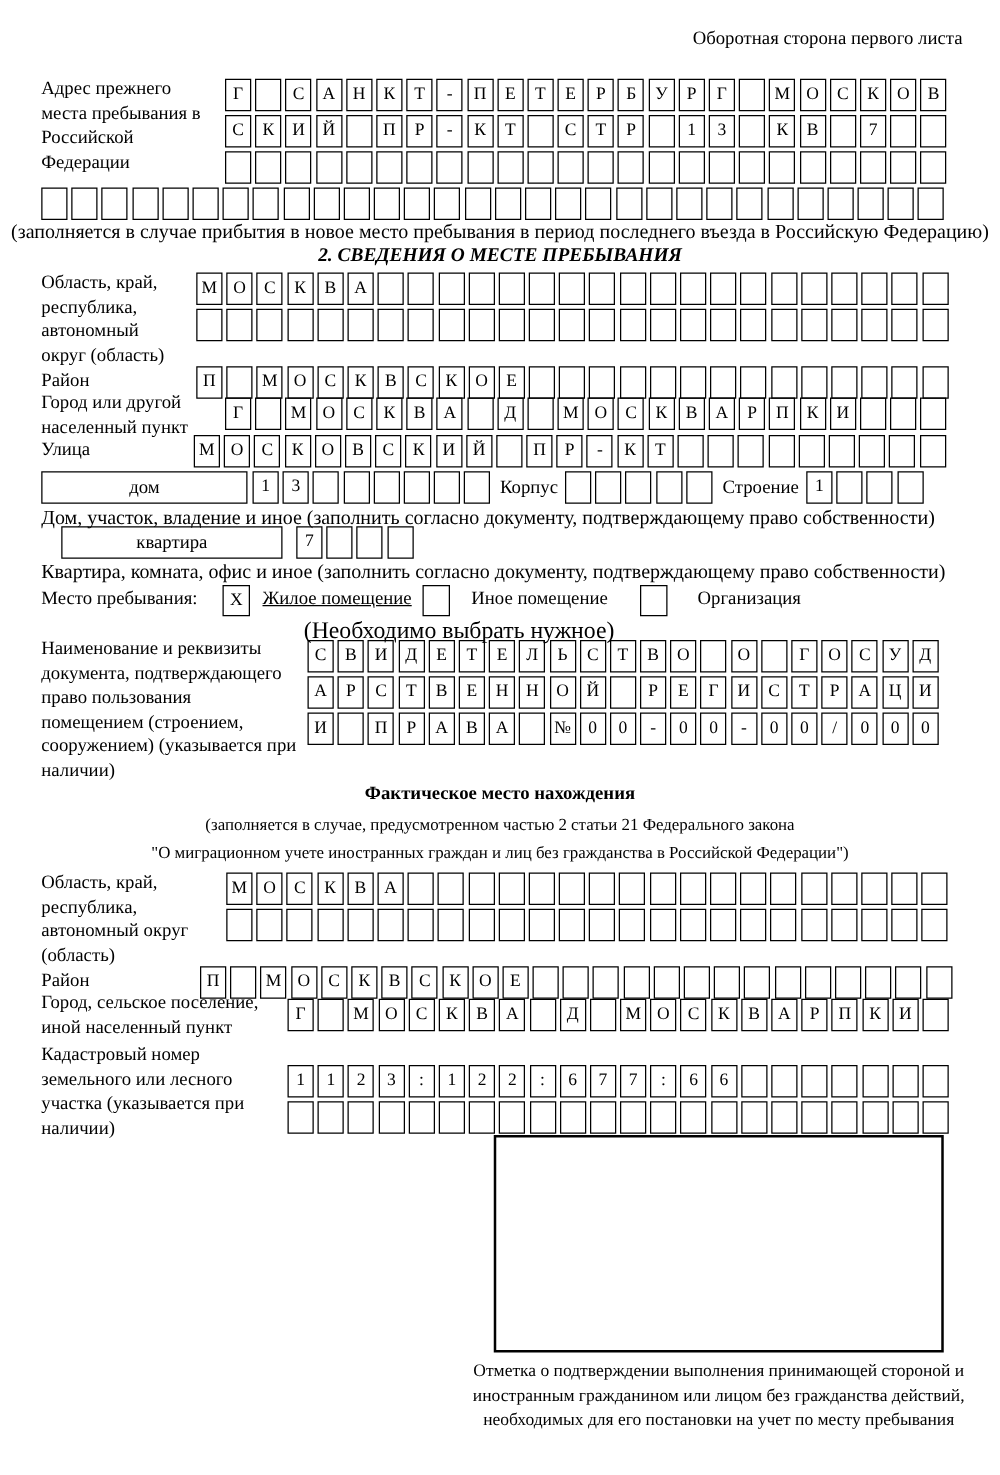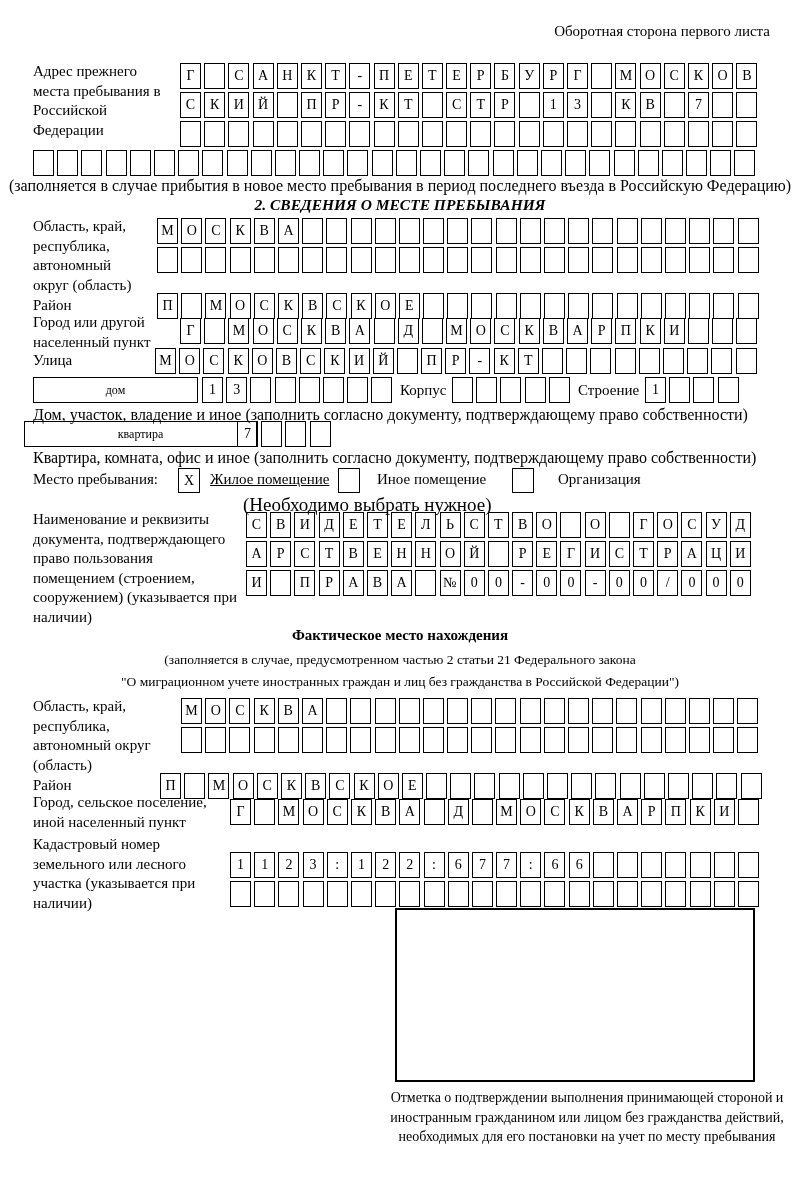--- a/index.html
+++ b/index.html
@@ -7,21 +7,21 @@
         font-family:"Liberation Serif", serif;color:#000;}
   .lbl{position:absolute;font-size:15px;line-height:19.5px;}
   .row{position:absolute;display:flex;gap:3.2px;}
   .cell{box-sizing:border-box;flex:none;width:21px;height:26px;border:1.8px solid #000;
         display:flex;align-items:center;justify-content:center;font-size:14px;}
   .cb .cell{width:22px;height:25px;}
   .note{position:absolute;font-size:16px;}
   .center{left:0;right:0;text-align:center;}
   .title{position:absolute;font-weight:bold;font-size:15.5px;}
   .rect{position:absolute;box-sizing:border-box;height:26px;border:1.8px solid #000;
-        display:flex;align-items:center;justify-content:center;font-size:12px;}
+        display:flex;align-items:center;justify-content:center;font-size:15px;}
   .stamp{position:absolute;box-sizing:border-box;border:2px solid #000;background:#fff;}
 </style>
 </head>
 <body>
 
 <div class="page">
 
   <div class="lbl" style="top:22px;right:30px;">Оборотная сторона первого листа</div>
 
   <div class="lbl" style="top:62px;left:33px;width:130px;">Адрес прежнего места пребывания в Российской Федерации</div>
@@ -302,21 +302,21 @@
     </div>
   <div class="lbl" style="top:381px;left:578px;">Строение</div>
   <div class="row" style="top:377px;left:645px;">
       <span class="cell">1</span>
       <span class="cell"></span>
       <span class="cell"></span>
       <span class="cell"></span>
     </div>
   <div class="note" style="top:406px;left:33px;">Дом, участок, владение и иное (заполнить согласно документу, подтверждающему право собственности)</div>
 
-  <div class="rect" style="top:421px;left:24px;width:233px;">квартира</div>
+  <div class="rect" style="top:421px;left:49px;width:177px;">квартира</div>
   <div class="row" style="top:421px;left:237px;">
       <span class="cell">7</span>
       <span class="cell"></span>
       <span class="cell"></span>
       <span class="cell"></span>
     </div>
   <div class="note" style="top:449px;left:33px;">Квартира, комната, офис и иное (заполнить согласно документу, подтверждающему право собственности)</div>
 
   <div class="lbl" style="top:470px;left:33px;">Место пребывания:</div>
   <div class="row cb" style="top:468px;left:178px;">
@@ -561,15 +561,15 @@
       <span class="cell"></span>
       <span class="cell"></span>
       <span class="cell"></span>
       <span class="cell"></span>
       <span class="cell"></span>
       <span class="cell"></span>
       <span class="cell"></span>
     </div>
 
   <div class="stamp" style="top:908px;left:395px;width:360px;height:174px;"></div>
-  <div class="note" style="top:1088px;left:372px;width:406px;text-align:center;font-size:14px;line-height:19.5px;margin-left:12px;">Отметка о подтверждении выполнения принимающей стороной и иностранным гражданином или лицом без гражданства действий, необходимых для его постановки на учет по месту пребывания</div>
+  <div class="note" style="top:1088px;left:372px;width:406px;text-align:center;font-size:14px;line-height:19.5px;">Отметка о подтверждении выполнения принимающей стороной и иностранным гражданином или лицом без гражданства действий, необходимых для его постановки на учет по месту пребывания</div>
 
 </div>
 
 </body></html>

